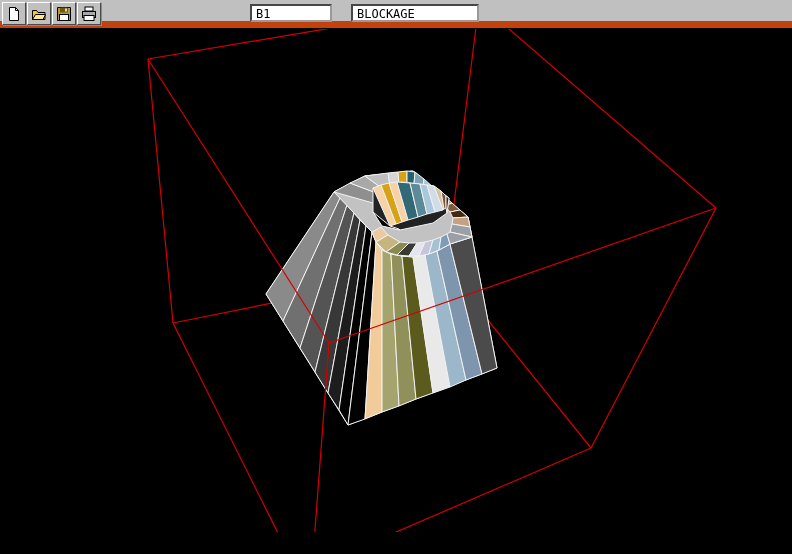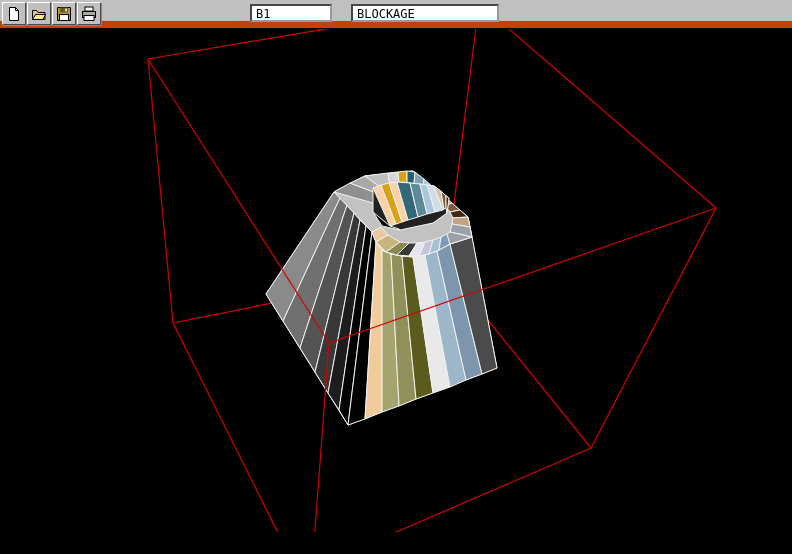--- a/index.html
+++ b/index.html
@@ -11,21 +11,21 @@
   #toolbar-buttons{position:absolute;left:2px;top:2px;display:flex;gap:1px;}
   .tb-btn{width:24px;height:23px;background:#c0c0c0;display:flex;align-items:center;justify-content:center;
           border-top:1px solid #ffffff;border-left:1px solid #ffffff;
           border-right:1px solid #4a4a4a;border-bottom:1px solid #4a4a4a;
           box-shadow:1px 1px 0 #8a8a8a;padding:0;cursor:pointer;}
   .tb-btn svg{display:block;}
   .tb-field{position:absolute;top:4px;height:18px;background:#ffffff;color:#000;
             font-family:"DejaVu Sans Mono","Liberation Mono",monospace;font-size:12px;
             border:2px inset #9a9a9a;box-sizing:border-box;padding:1px 4px 0 4px;}
   #field-block-id{left:250px;width:82px;}
-  #field-block-label{left:351px;width:148px;}
+  #field-block-label{left:351px;width:128px;}
   
   #viewport{position:absolute;left:0;top:29px;width:792px;height:503px;background:#000;overflow:hidden;}
   #scene-svg{position:absolute;left:0;top:0;}
   
   #statusbar{position:absolute;left:0;top:532px;width:792px;height:22px;background:#c0c0c0;
              border-top:1px solid #ffffff;box-sizing:border-box;}
   #status-text{position:absolute;left:4px;top:3px;font-size:13px;color:#3c3c3c;}
   #resize-grip{position:absolute;right:1px;bottom:1px;width:13px;height:13px;
     background:repeating-linear-gradient(135deg,#c0c0c0 0 2px,#ffffff 2px 3px,#808080 3px 5px);
     clip-path:polygon(100% 0,100% 100%,0 100%);cursor:nwse-resize;}

